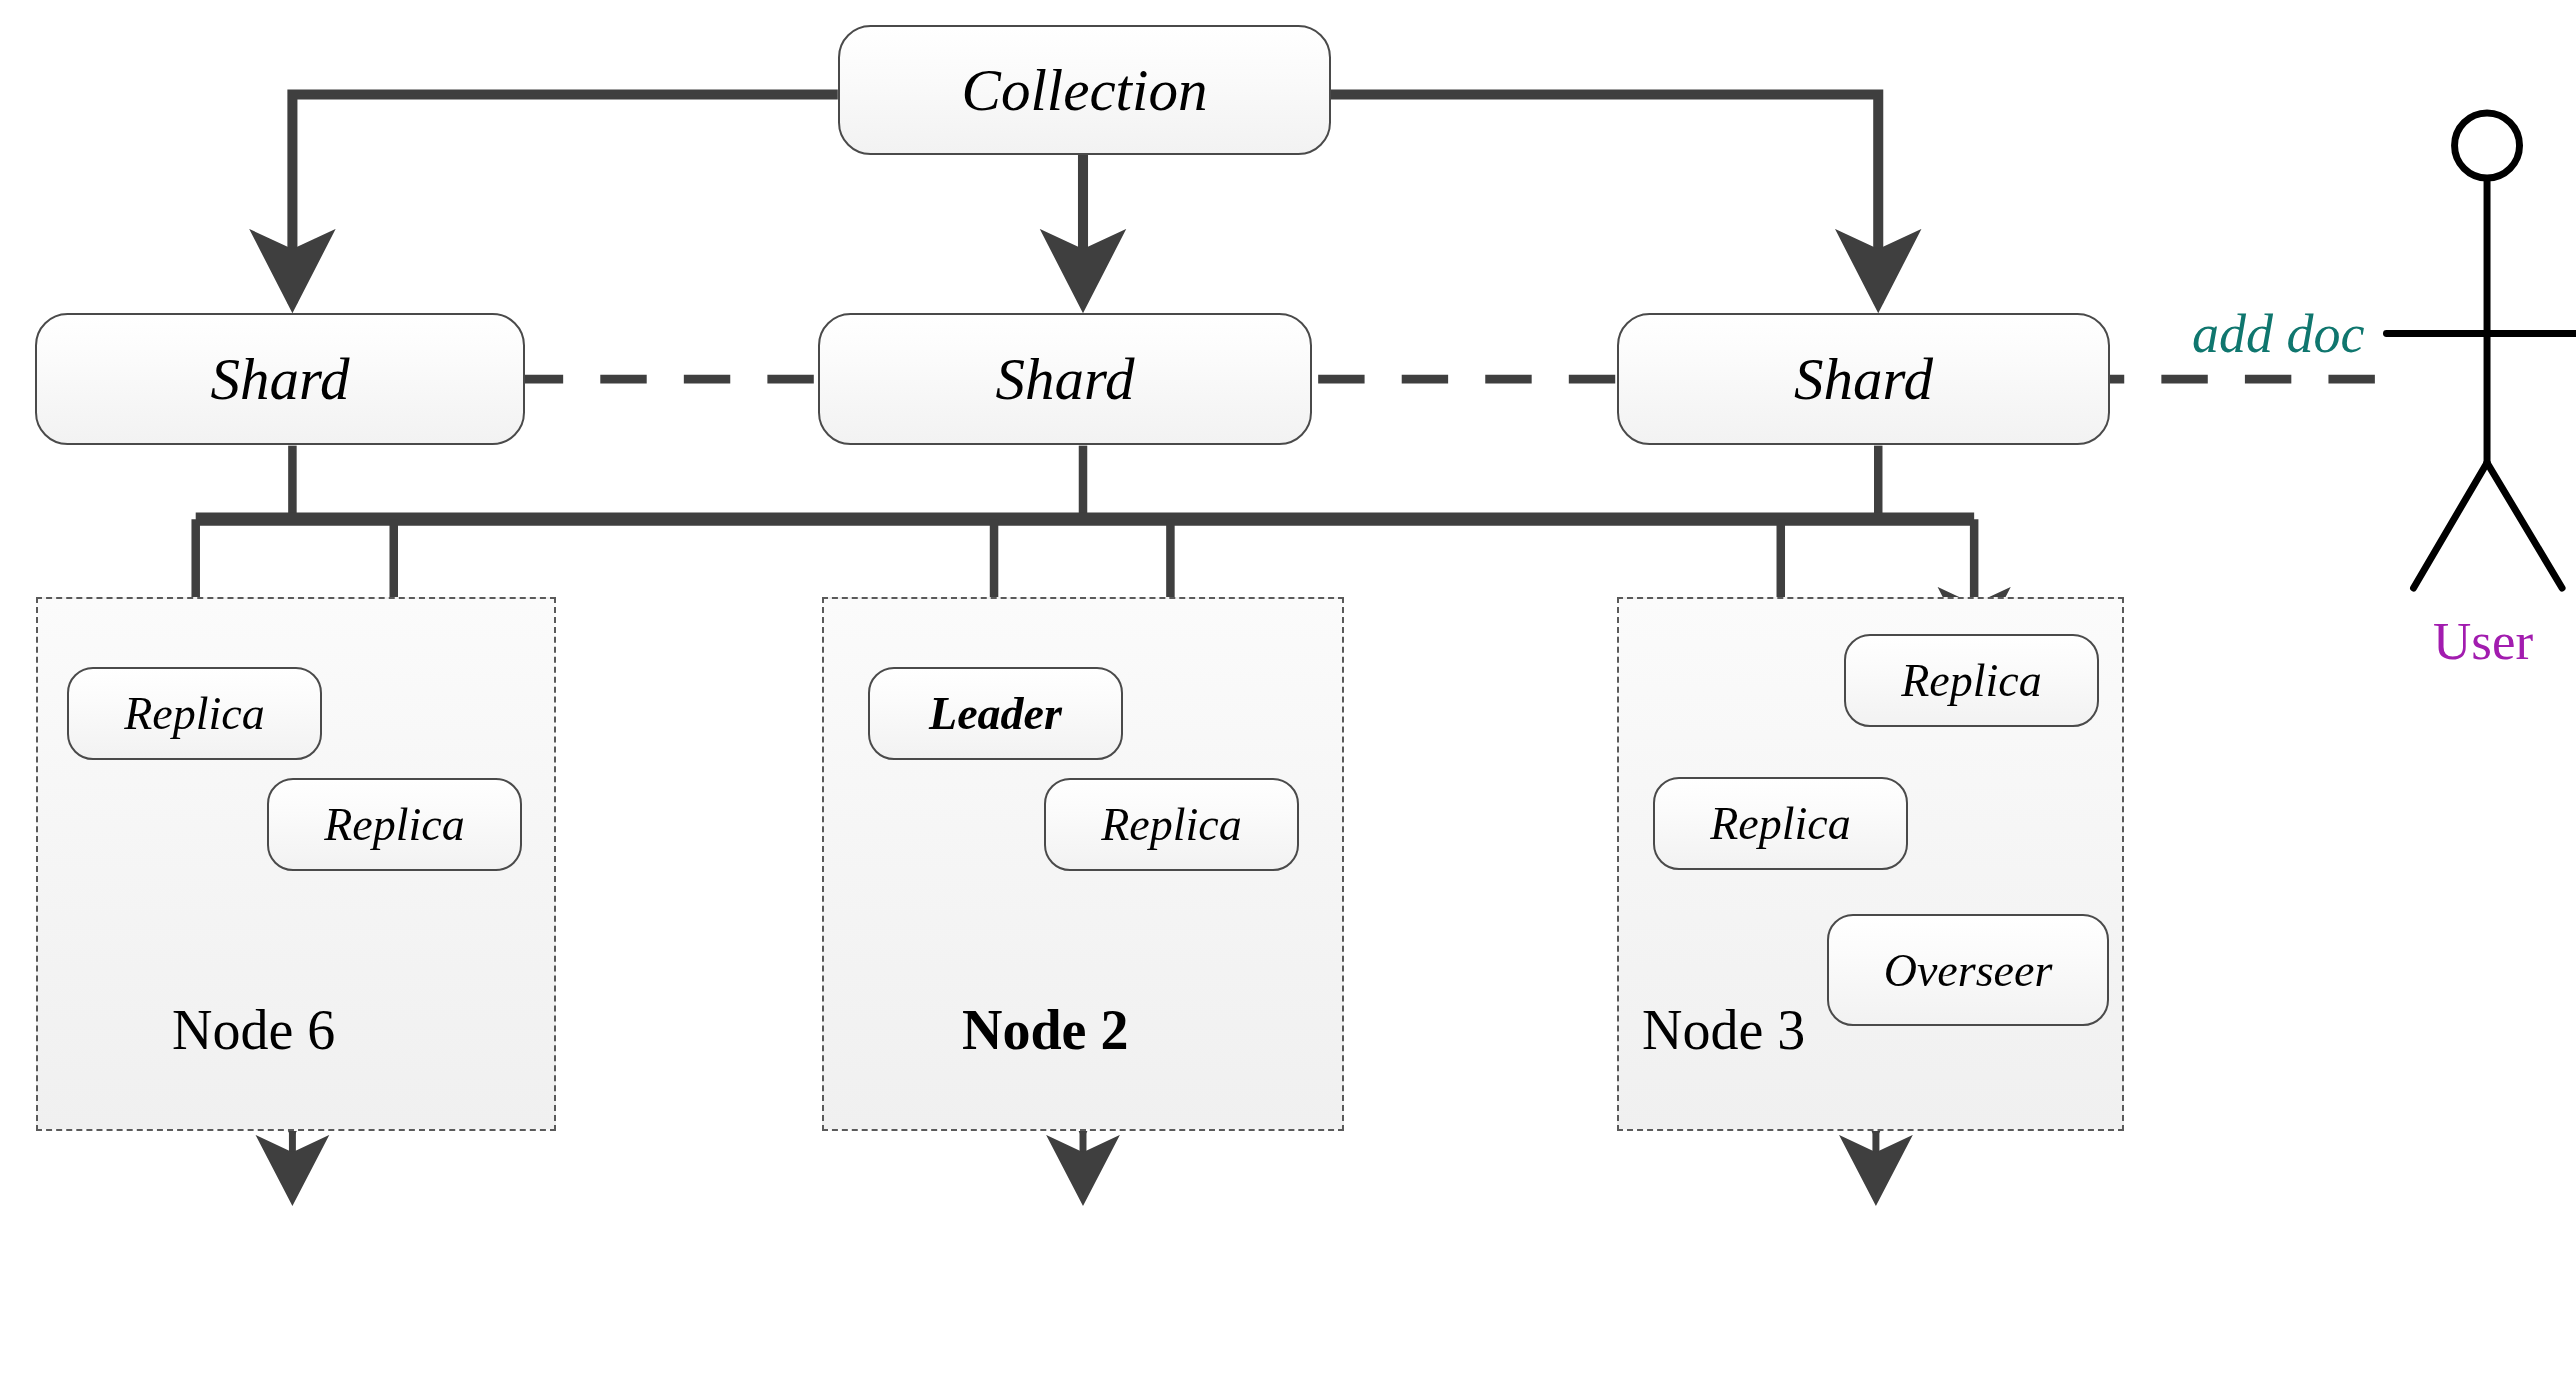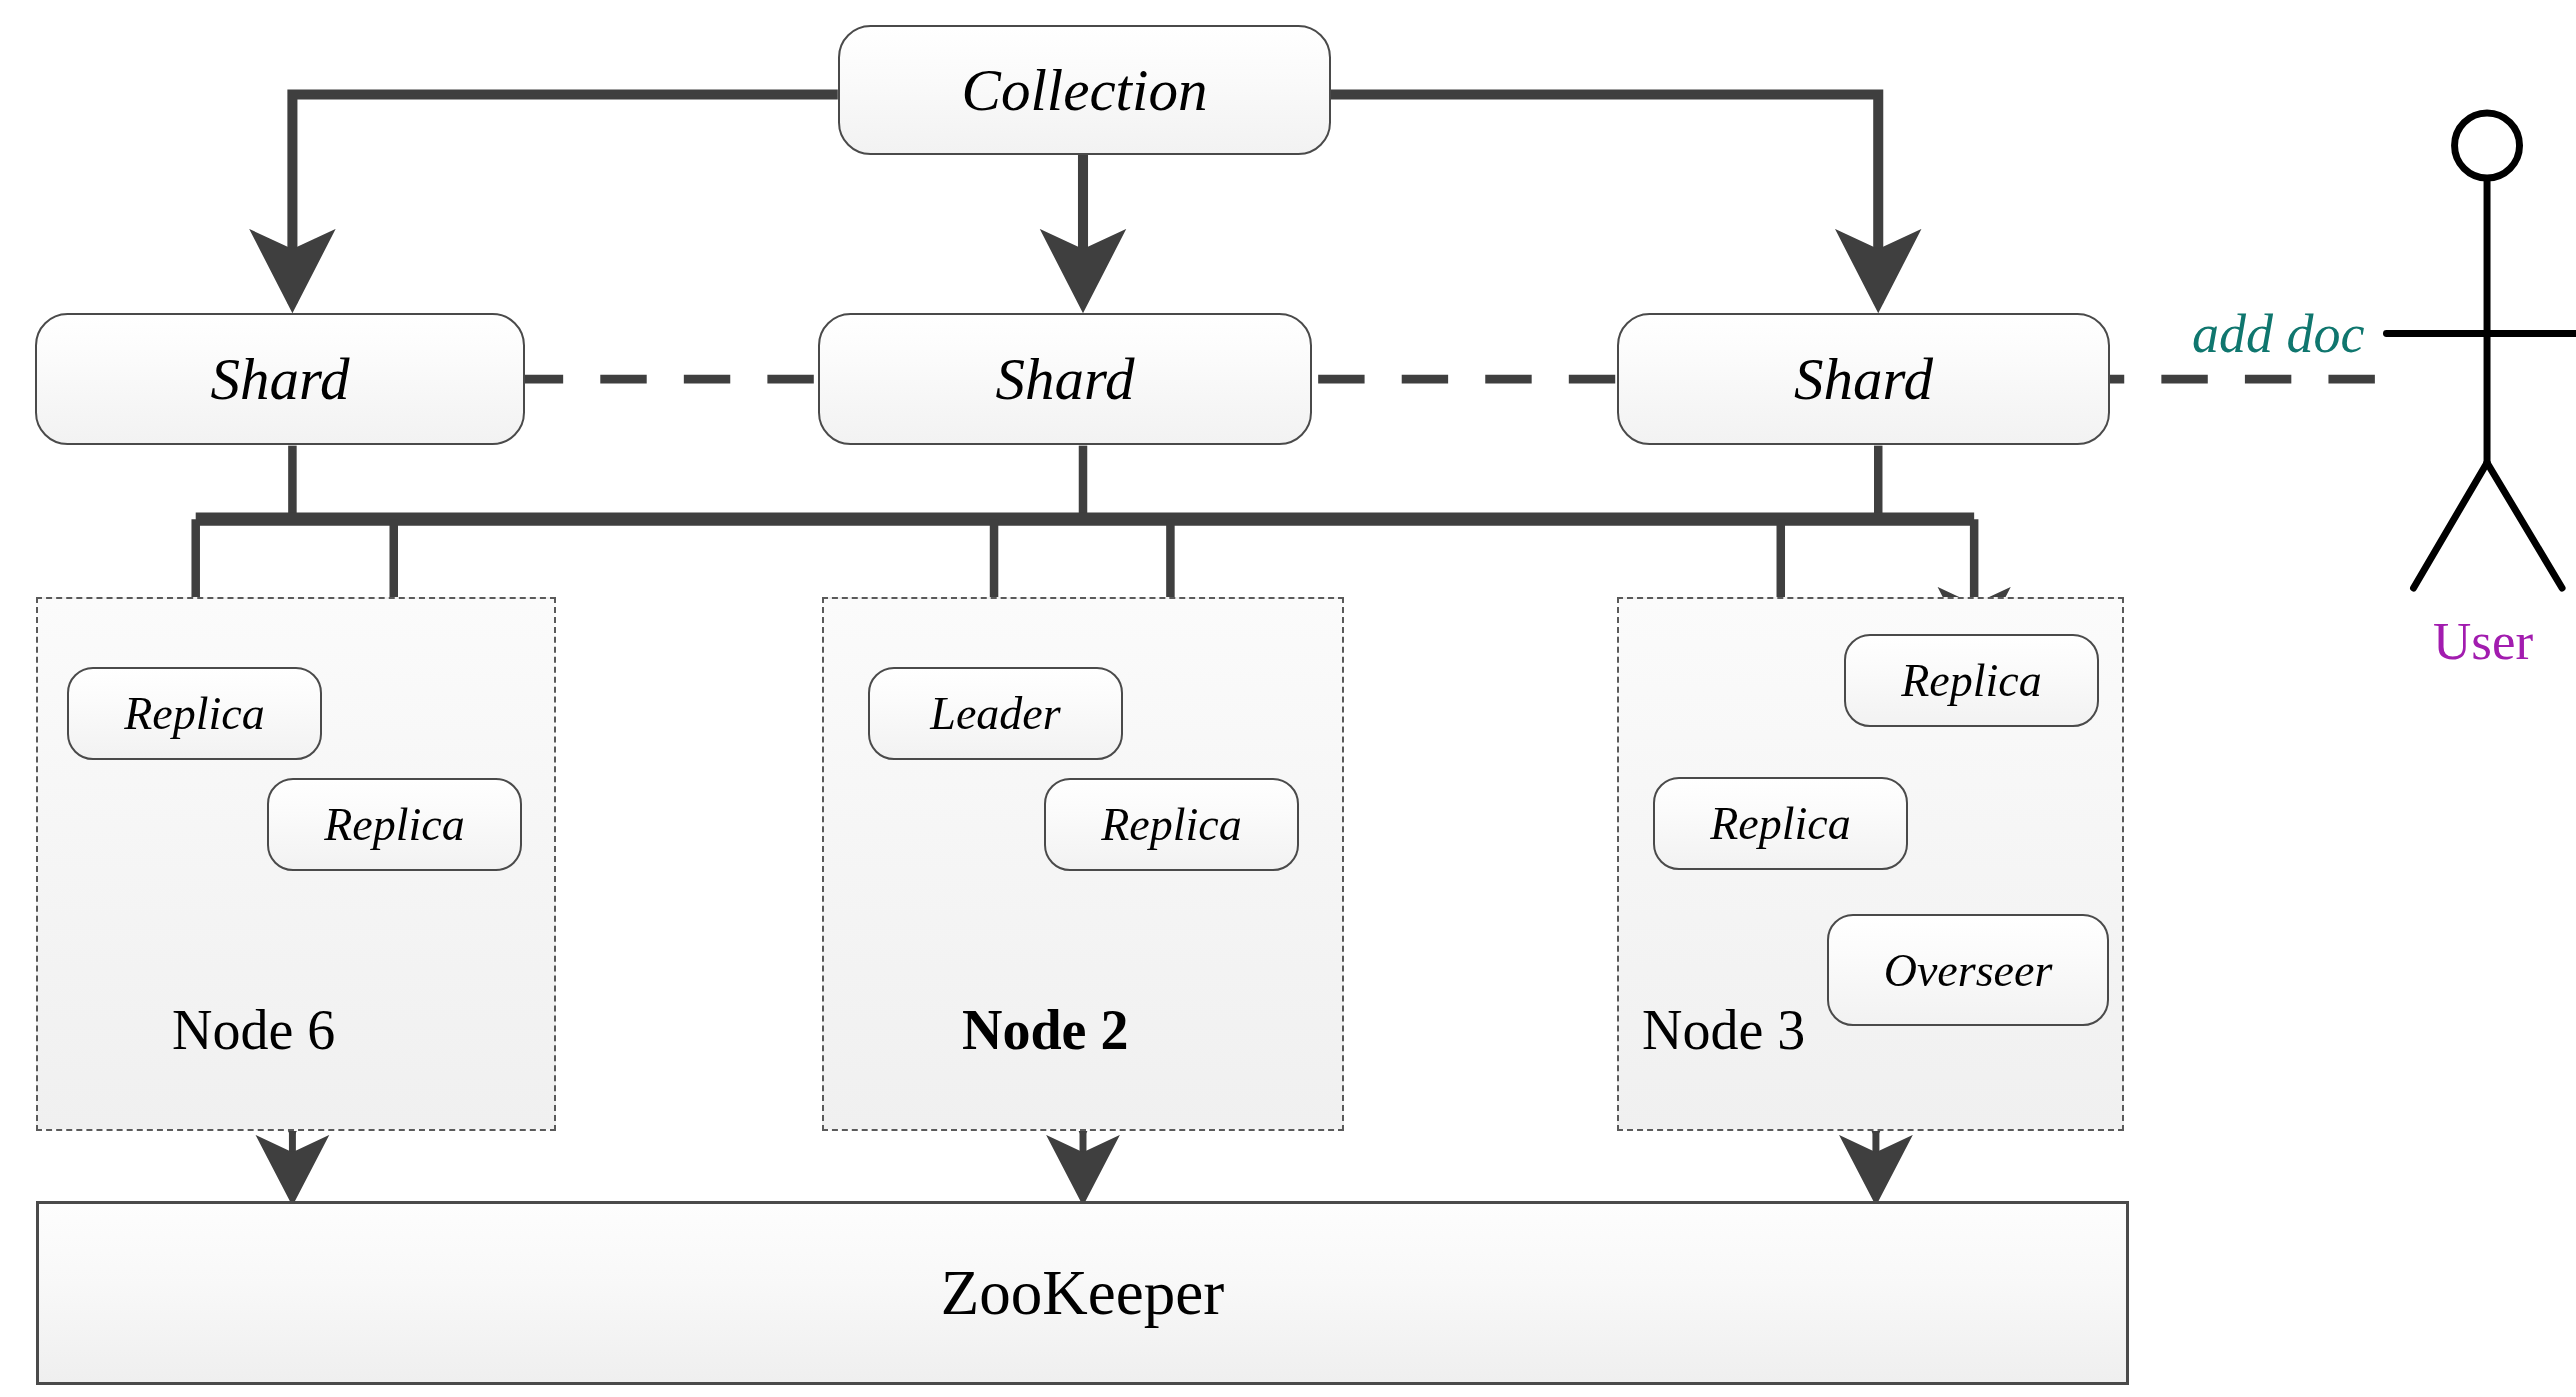--- a/index.html
+++ b/index.html
@@ -169,21 +169,21 @@
   </div>
 
   <div class="ebox small" style="left:267px; top:778px; width:255px; height:93px; font-size:46px;">
     <span>Replica</span>
   </div>
 
   <div class="nodelabel" style="left:172px; top:998px; font-size:56px;">Node 6</div>
 
   <div class="nodebox" style="left:822px; top:597px; width:522px; height:534px;"></div>
 
-  <div class="ebox small" style="left:868px; top:667px; width:255px; height:93px; font-size:46px;">
+  <div class="ebox small" style="left:868px; top:667px; width:255px; height:93px; font-size:46px;font-weight:bold;">
     <span>Leader</span>
   </div>
 
   <div class="ebox small" style="left:1044px; top:778px; width:255px; height:93px; font-size:46px;">
     <span>Replica</span>
   </div>
 
   <div class="nodelabel" style="left:962px; top:998px; font-size:56px;font-weight:bold;">Node 2</div>
 
   <div class="nodebox" style="left:1617px; top:597px; width:507px; height:534px;"></div>
@@ -195,23 +195,20 @@
   <div class="ebox small" style="left:1653px; top:777px; width:255px; height:93px; font-size:46px;">
     <span>Replica</span>
   </div>
 
   <div class="ebox small" style="left:1827px; top:914px; width:282px; height:112px; font-size:46px;">
     <span>Overseer</span>
   </div>
 
   <div class="nodelabel" style="left:1642px; top:998px; font-size:56px;">Node 3</div>
 
-  <div class="zkbar" style="left:36px; top:1201px; width:2093px; height:184px; font-size:63px;">
-    <span>ZooKeeper</span>
-  </div>
 
   <div class="anno" style="left:2192px; top:303px; font-size:54px;">add doc</div>
 
 
   <div class="actor-caption" style="left:2433px; top:611px; font-size:53px;">User</div>
 
 </div>
 
 
 </body></html>

